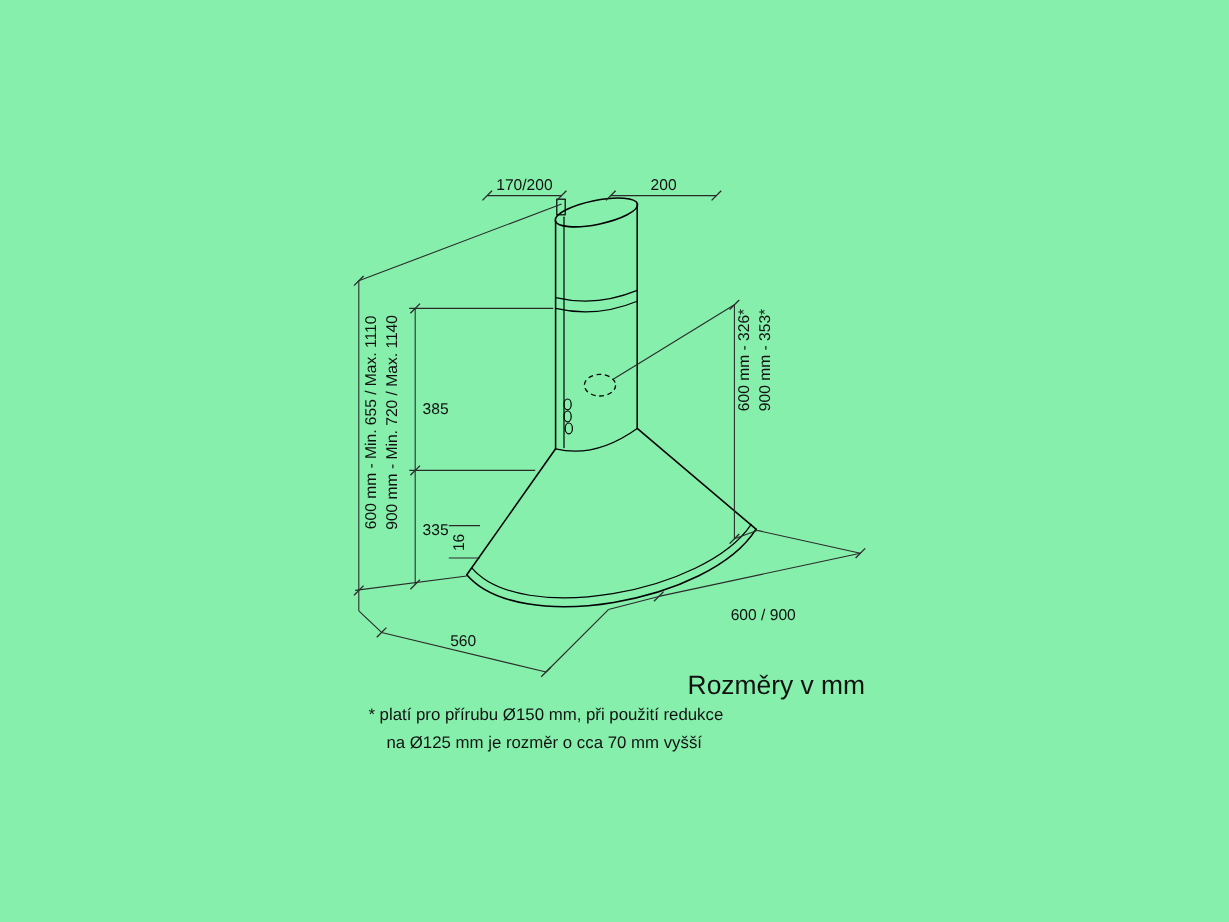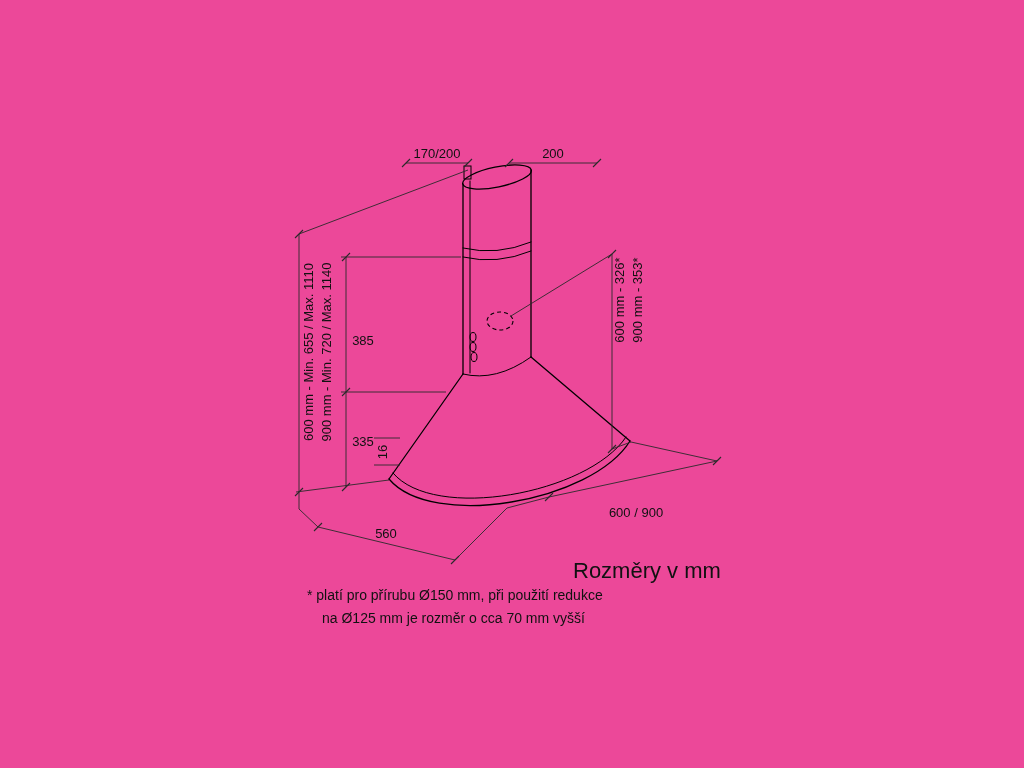--- a/index.html
+++ b/index.html
@@ -1,20 +1,20 @@
 <!DOCTYPE html>
 <html><head>
 <meta charset="utf-8">
 <style>
   html, body { margin: 0; padding: 0; background: #ffffff; }
   .canvas {
     position: relative;
     width: 1024px;
     height: 768px;
-    background: #ec4899;
+    background: #86efac;
     overflow: hidden;
     font-family: "Liberation Sans", sans-serif;
   }
   svg { position: absolute; top: 0; left: 0; }
   .obj  { stroke: #000000; stroke-width: 1.3; fill: none; stroke-linecap: round; }
   .thin { stroke-width: 1; }
   .dim  { stroke: #2a2a2a; stroke-width: 0.9; fill: none; }
   .tick { stroke: #2a2a2a; stroke-width: 1.1; fill: none; }
   .lbl  { font-family: "Liberation Sans", sans-serif; font-size: 13px; fill: #111111; }
   .lbl-title { font-family: "Liberation Sans", sans-serif; font-size: 22px; fill: #111111; }

